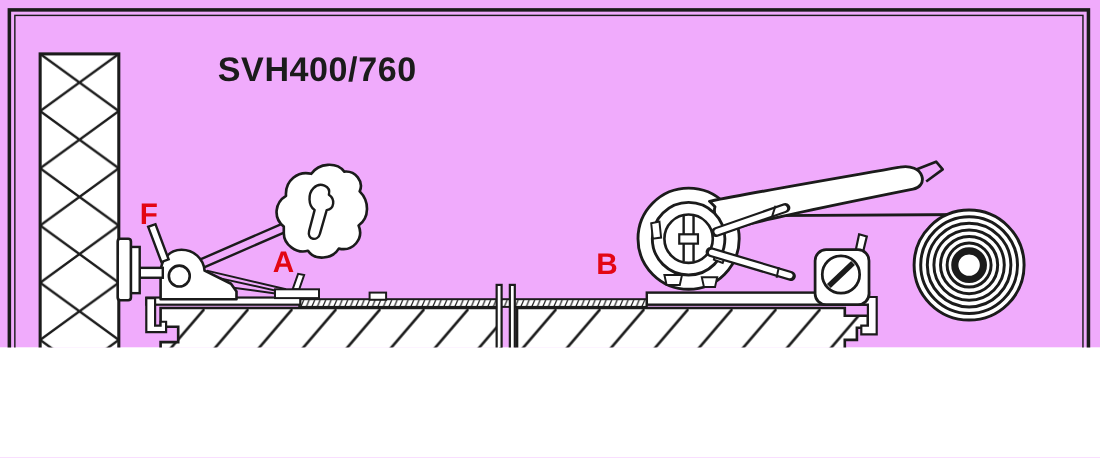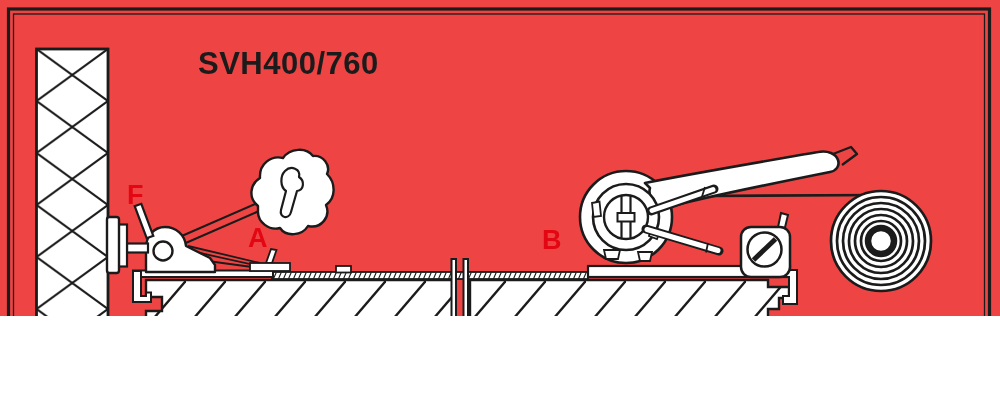--- a/index.html
+++ b/index.html
@@ -1,16 +1,16 @@
 <!DOCTYPE html>
 <html><head>
 <meta charset="utf-8">
 <style>
   html,body{margin:0;padding:0;background:#ffffff;}
-  .stage{position:relative;width:1000px;height:316px;background:#ef4444;font-family:"Liberation Sans",sans-serif;}
+  .stage{position:relative;width:1000px;height:316px;background:#f0abfc;font-family:"Liberation Sans",sans-serif;}
   svg{display:block;}
   .line{stroke:#1b1b1b;fill:none;}
   .part{stroke:#1b1b1b;fill:#ffffff;}
   text.title{font-family:"Liberation Sans",sans-serif;font-weight:bold;font-size:31px;letter-spacing:.5px;fill:#1b1b1b;}
   text.marker{font-family:"Liberation Sans",sans-serif;font-weight:bold;font-size:27px;fill:#e30613;}
 </style>
 </head>
 <body>
 
 <div class="stage">

